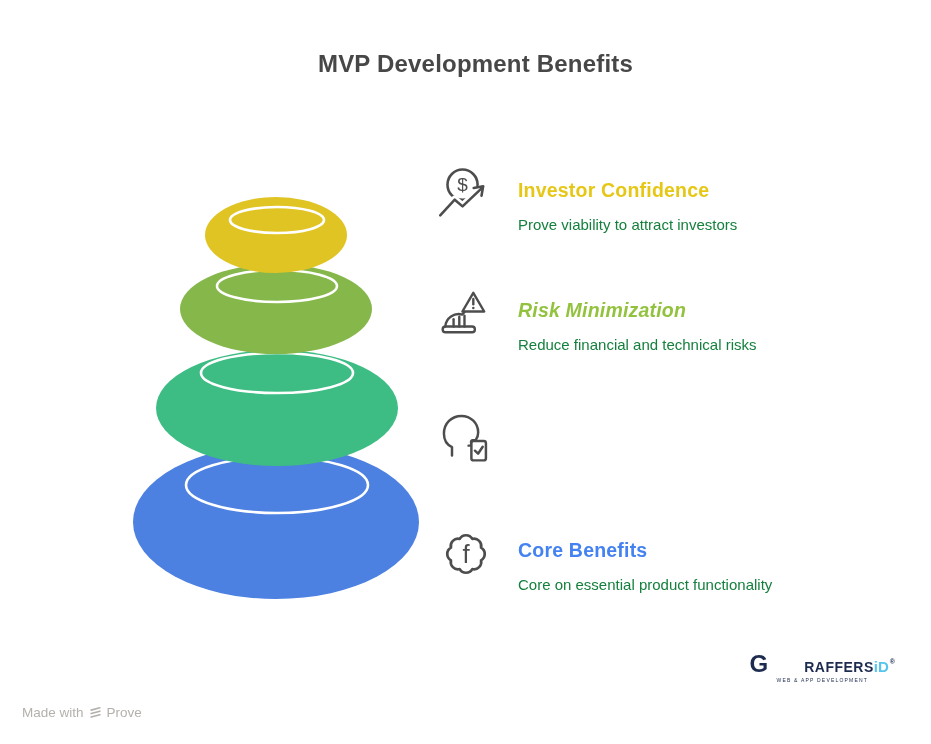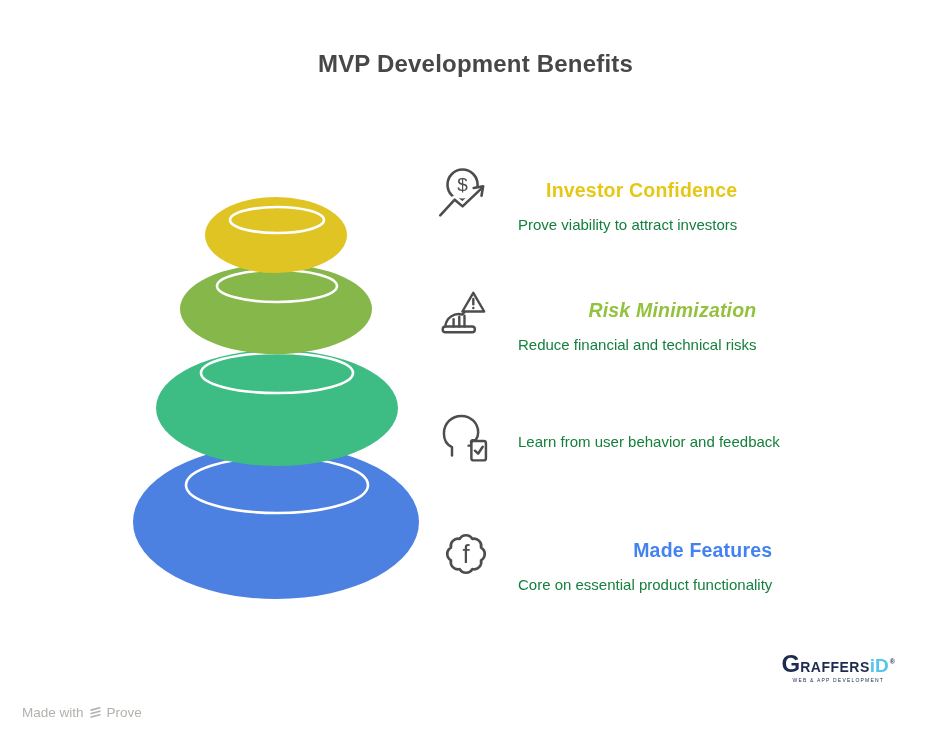--- a/index.html
+++ b/index.html
@@ -7,34 +7,34 @@
           font-family:"Liberation Sans",sans-serif;overflow:hidden;}
 
   .title{position:absolute;top:50px;left:0;width:100%;box-sizing:border-box;
          padding-left:20px;text-align:center;font-size:24px;font-weight:700;
          color:#474747;letter-spacing:0.2px;}
 
   .stack-svg{position:absolute;left:0;top:0;}
 
   .benefit{position:absolute;left:438px;display:flex;align-items:flex-start;width:400px;}
   .benefit .icon-box{width:62px;flex:none;margin-top:2px;}
-  .benefit .txt{margin-left:18px;margin-top:15px;text-align:right;}
+  .benefit .txt{margin-left:18px;margin-top:15px;}
   .b-title{font-size:19.5px;font-weight:700;line-height:1.2;letter-spacing:0.2px;}
   .b-desc{font-size:15px;color:#15803d;margin-top:13px;line-height:1.3;}
 
   .icon-box svg{display:block;}
   .icon-stroke{fill:none;stroke:#4d4d4d;stroke-width:2.3;stroke-linecap:round;stroke-linejoin:round;}
   .icon-casing{fill:none;stroke:#ffffff;stroke-width:7;stroke-linecap:round;stroke-linejoin:round;}
   .icon-glyph{fill:#4d4d4d;stroke:none;font-family:"Liberation Sans",sans-serif;}
 
   .logo{position:absolute;top:652px;right:36px;text-align:center;color:#1d2b4f;line-height:1;}
   .logo-main{display:flex;align-items:baseline;justify-content:center;font-weight:700;}
   .logo-g{font-size:24px;}
-  .logo-raffers{font-size:14px;letter-spacing:0.5px;}
-  .logo-id{font-size:19px;color:#56c5ee;}
+  .logo-raffers{font-size:14px;letter-spacing:0.5px;padding-left:36px;}
+  .logo-id{font-size:15px;color:#56c5ee;}
   .logo-reg{font-size:7px;vertical-align:super;margin-left:1px;position:relative;top:-8px;}
   .logo-tagline{font-size:5px;letter-spacing:1.2px;margin-top:2px;color:#1d2b4f;}
 
   .made-with{position:absolute;left:22px;top:705px;display:flex;align-items:center;gap:5px;
              font-size:13.5px;color:#b4b1ad;}
   .made-with svg{display:block;}
 </style>
 </head>
 <body>
 
@@ -97,37 +97,36 @@
       <svg width="56" height="56" viewBox="0 0 52 52">
         <path class="icon-stroke" d="M13 46 L13 38.2 C8.2 36.1 5.5 31.4 5.5 25.6
                  C5.5 16.3 12.6 9.2 21.7 9.2 C30.5 9.2 37.3 16 37.3 24.5
                  C37.3 27.2 36.5 29.6 35 31.5 L32.3 31.7 C31.2 31.8 30.5 32.6 30.7 33.6
                  L31 35.3 C31.1 36.3 30.4 36.8 29.4 36.8 L28.4 36.8"></path>
         <rect x="31" y="32.5" width="13.5" height="18" rx="2" fill="#ffffff" stroke="#4d4d4d" stroke-width="2.3"></rect>
         <polyline class="icon-stroke" points="34.3,41.5 37.2,44.3 41.5,37.8"></polyline>
       </svg>
     </div>
     <div class="txt">
-      <div class="b-desc">Learn from user behavior and feedback</div>
     </div>
   </div>
 
   <div class="benefit" style="top:524px">
     <div class="icon-box">
       <svg width="56" height="56" viewBox="0 0 48 48">
         <path class="icon-stroke" d="M36.9 18.6 A6.2 6.2 0 0 1 36.9 29.4
                A6.2 6.2 0 0 1 29.4 36.9 A6.2 6.2 0 0 1 18.6 36.9
                A6.2 6.2 0 0 1 11.1 29.4 A6.2 6.2 0 0 1 11.1 18.6
                A6.2 6.2 0 0 1 18.6 11.1 A6.2 6.2 0 0 1 29.4 11.1
                A6.2 6.2 0 0 1 36.9 18.6 Z"></path>
         <text class="icon-glyph" x="24" y="31.5" font-size="22" text-anchor="middle">f</text>
       </svg>
     </div>
     <div class="txt">
-      <div class="b-title" style="color: rgb(67, 130, 240);">Made Features</div>
+      <div class="b-title" style="color: rgb(67, 130, 240);">Core Benefits</div>
       <div class="b-desc">Core on essential product functionality</div>
     </div>
   </div>
 
   <div class="logo">
     <div class="logo-main">
       <span class="logo-g">G</span>
         <span class="logo-raffers">RAFFERS</span>
         <span class="logo-id">iD</span>
         <span class="logo-reg">®</span>

